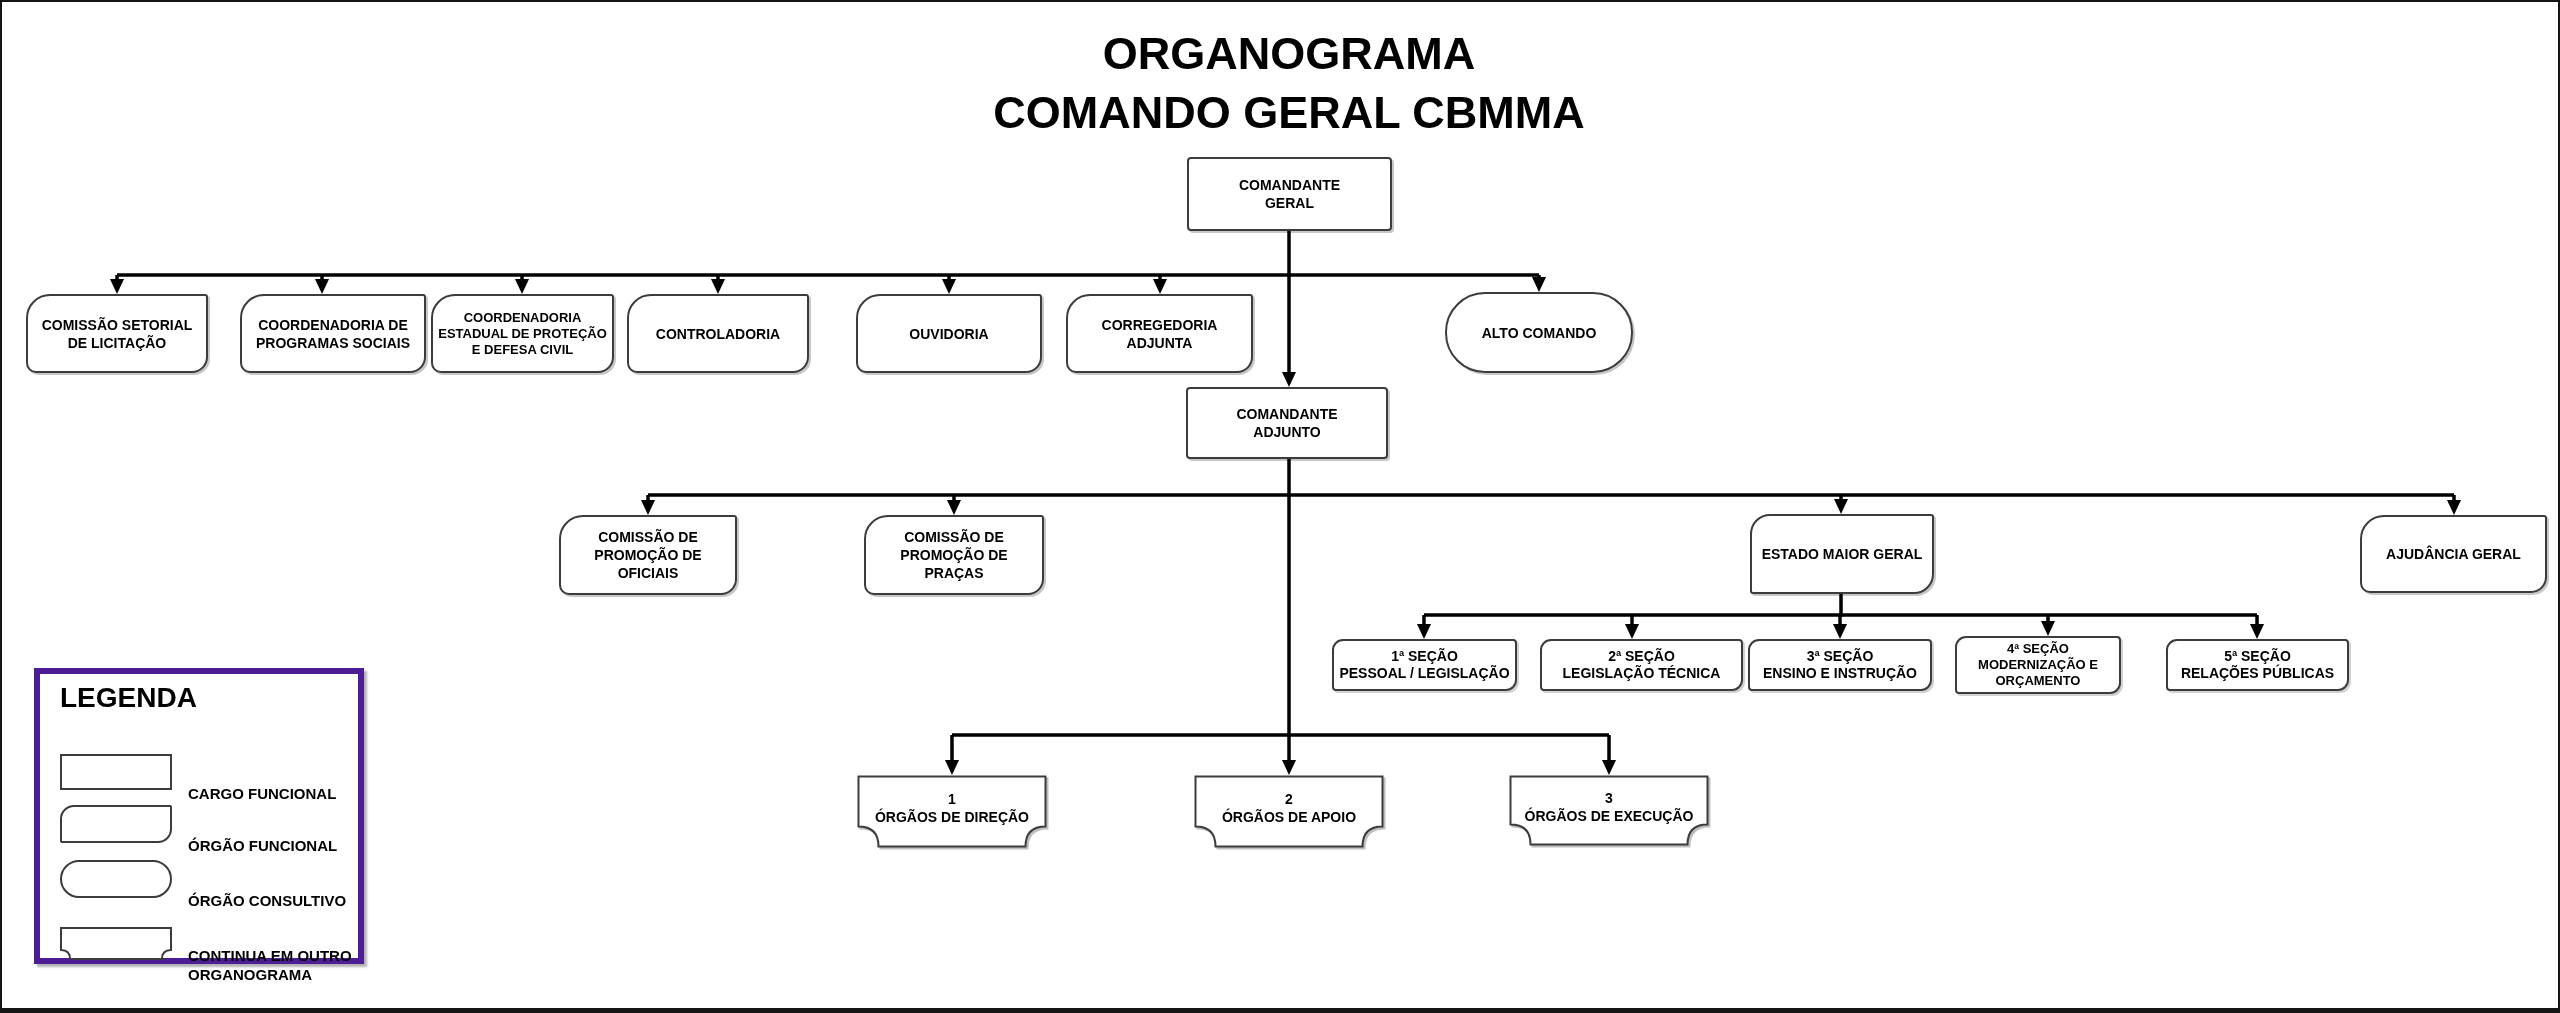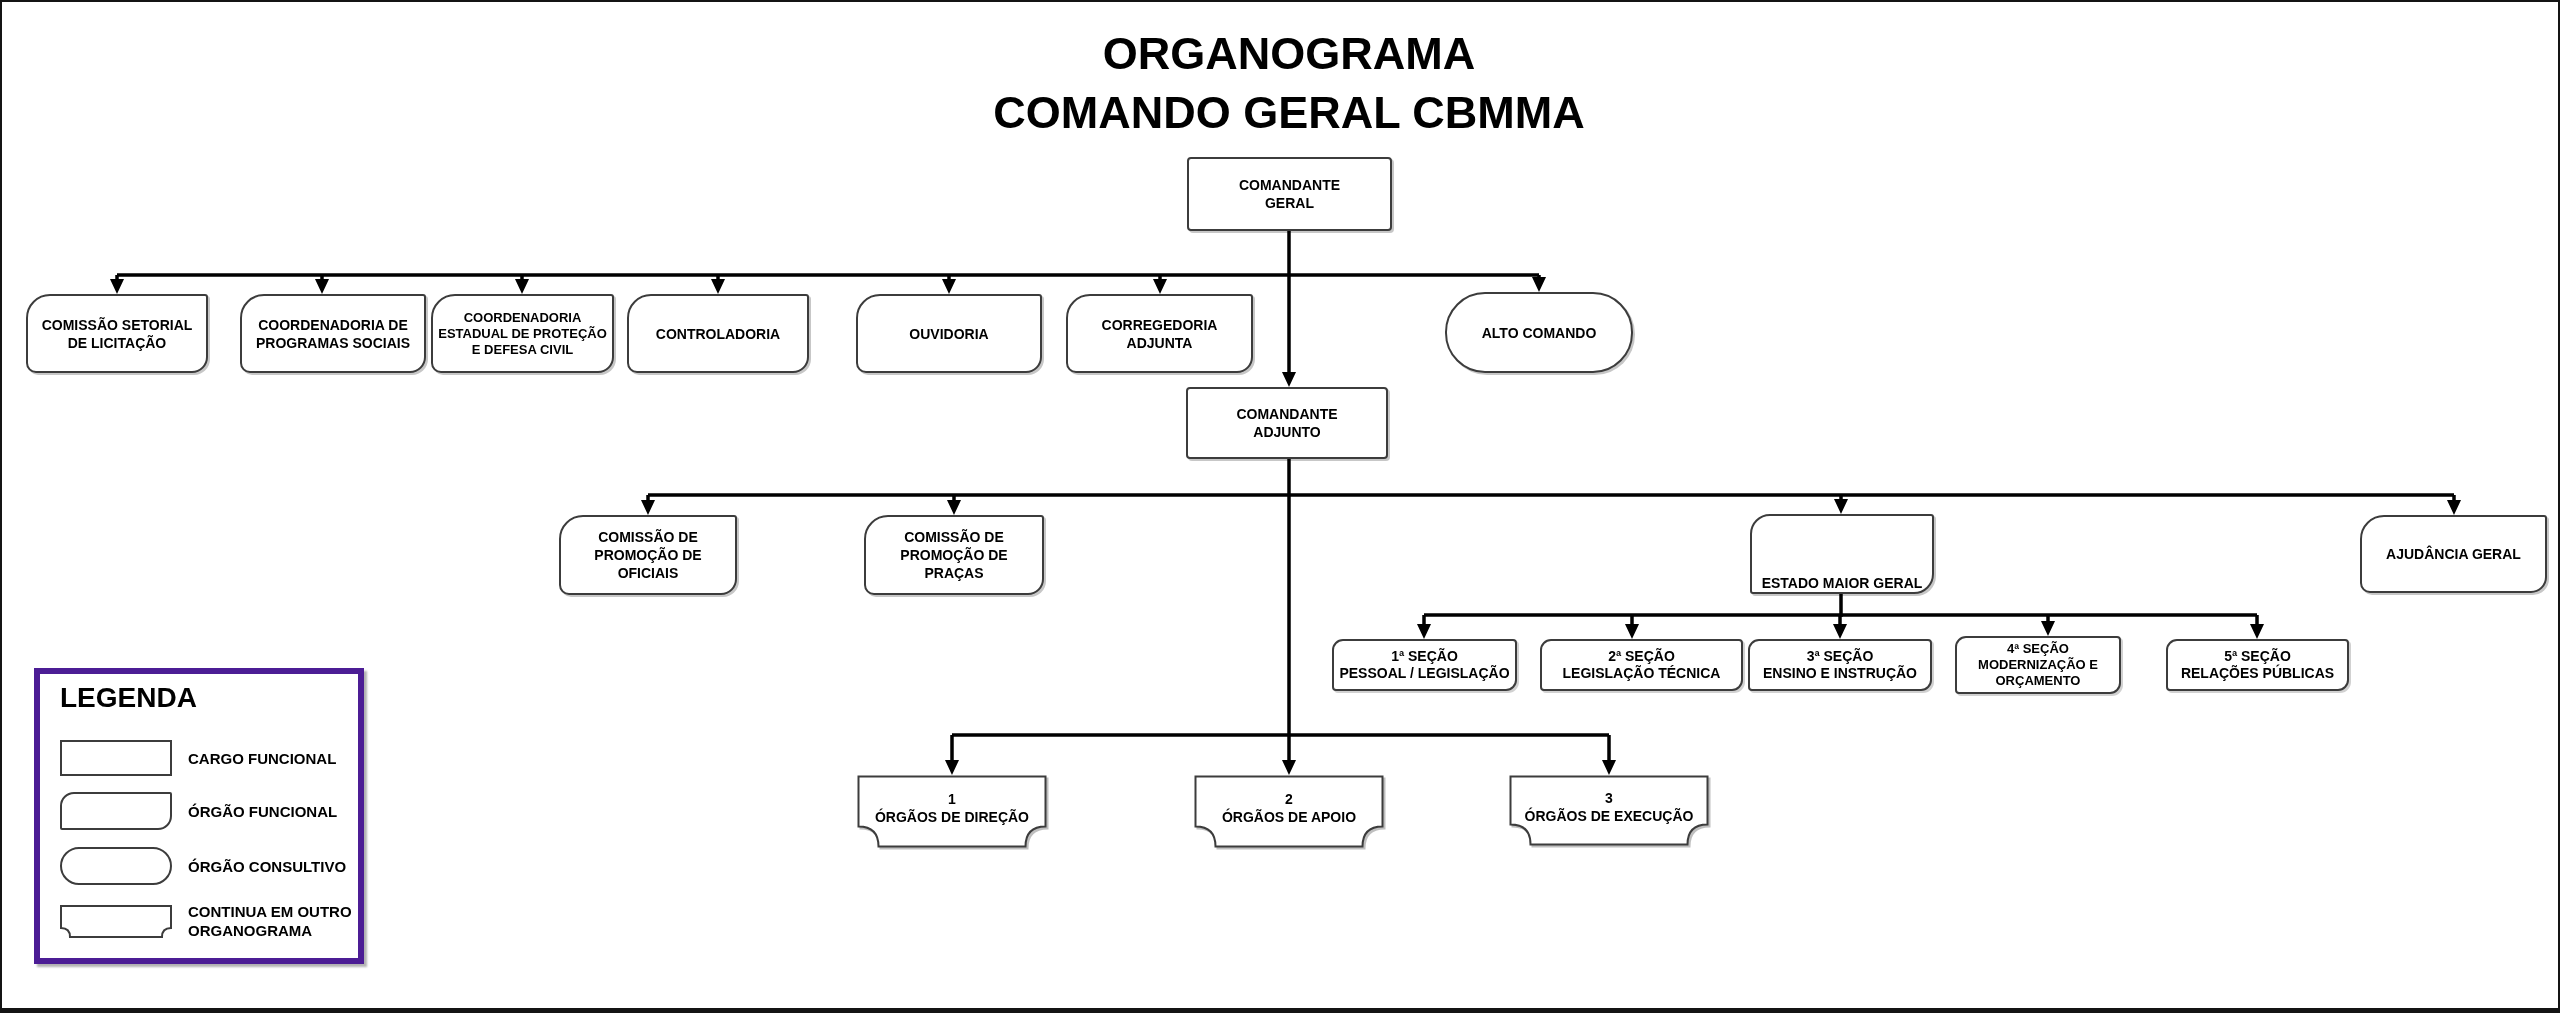--- a/index.html
+++ b/index.html
@@ -23,21 +23,21 @@
   .node{
     position:absolute;
     display:flex;align-items:center;justify-content:center;
     background:#fff;border:2px solid #3c3c3c;
     text-align:center;font-weight:bold;font-size:14px;line-height:18px;
     box-shadow:2px 2px 0 rgba(0,0,0,0.22);
   }
   .lbl{white-space:pre-line;display:block;padding:0 3px;}
   .rect{border-radius:4px;}
   .organ{border-radius:24px 3px 16px 10px;}
-  .organ2{border-radius:20px 3px 20px 3px;align-items:flex-end;}
+  .organ2{border-radius:20px 3px 20px 3px;}
   .stadium{border-radius:40px;}
   .secao{border-radius:11px 4px 11px 4px;font-size:14px;line-height:17px;box-shadow:2px 2px 0 rgba(0,0,0,0.18);}
   .small-text{font-size:13px;line-height:16px;}
   .continua{
     border:none;background:transparent;box-shadow:none;
     filter:drop-shadow(2px 2px 0 rgba(0,0,0,0.25));
   }
   .continua svg{position:absolute;left:0;top:0;}
   .continua .lbl{position:relative;padding-bottom:8px;}
   
@@ -72,21 +72,21 @@
     position:absolute;left:20px;top:8px;
     font-weight:bold;font-size:28px;letter-spacing:0;
   }
   .lg-item{position:absolute;left:20px;display:flex;align-items:center;gap:16px;}
   .lg-r1{top:66px;}  .lg-r2{top:118px;}  .lg-r3{top:173px;}  .lg-r4{top:228px;}
   .sw{width:112px;background:#fff;border:2px solid #3c3c3c;flex:0 0 auto;}
   .sw-rect{height:36px;}
   .sw-org {height:38px;border-radius:14px 2px 14px 2px;}
   .sw-pill{height:38px;border-radius:19px;}
   .sw-cont{width:112px;height:33px;border:none;flex:0 0 auto;}
-  .lg-label{font-weight:bold;font-size:15px;line-height:19px;white-space:pre-line;}
+  .lg-label{font-weight:bold;font-size:15px;line-height:19px;white-space:pre-line;margin-top:44px;}
 </style>
 </head>
 <body>
 
 <div class="canvas">
 
   <svg class="connectors" width="2560" height="1013" viewBox="0 0 2560 1013">
     <g stroke="#000" stroke-width="3.5" fill="none">
 
       <path d="M1287 229 V372"></path>

